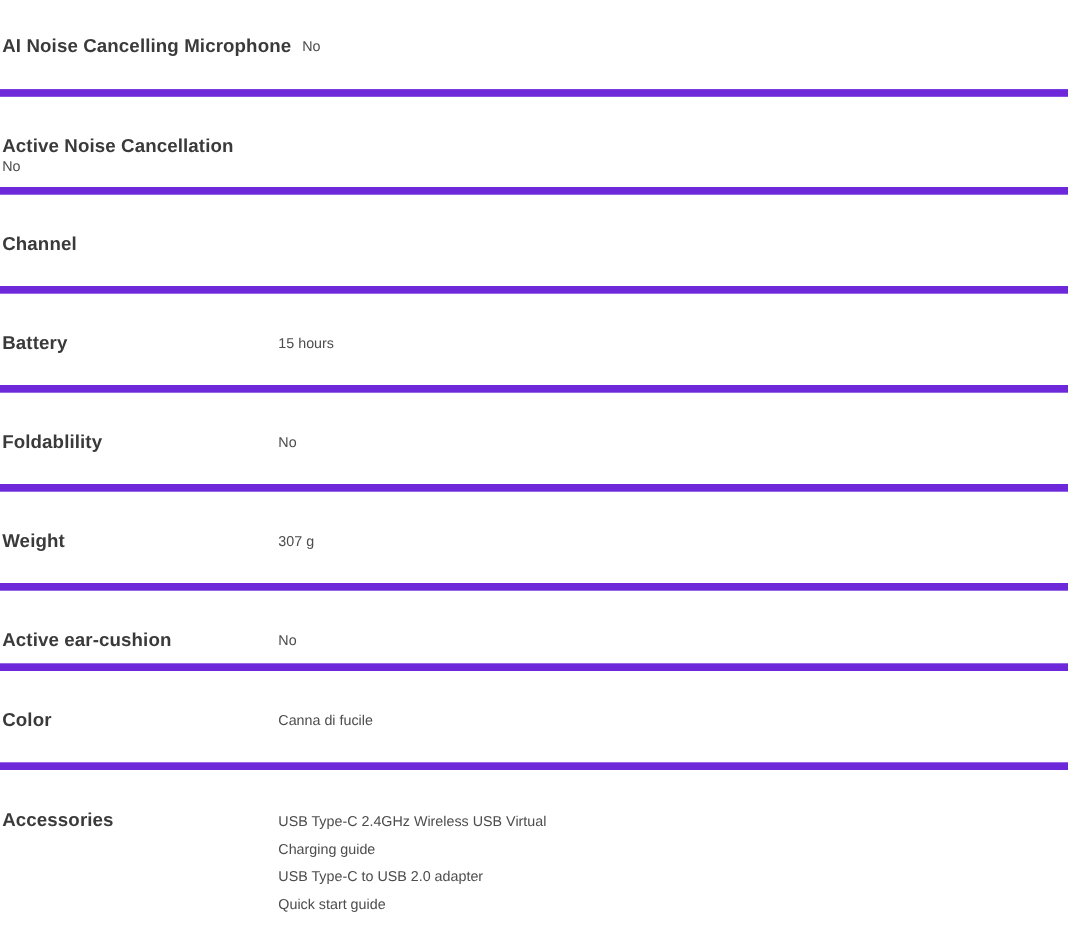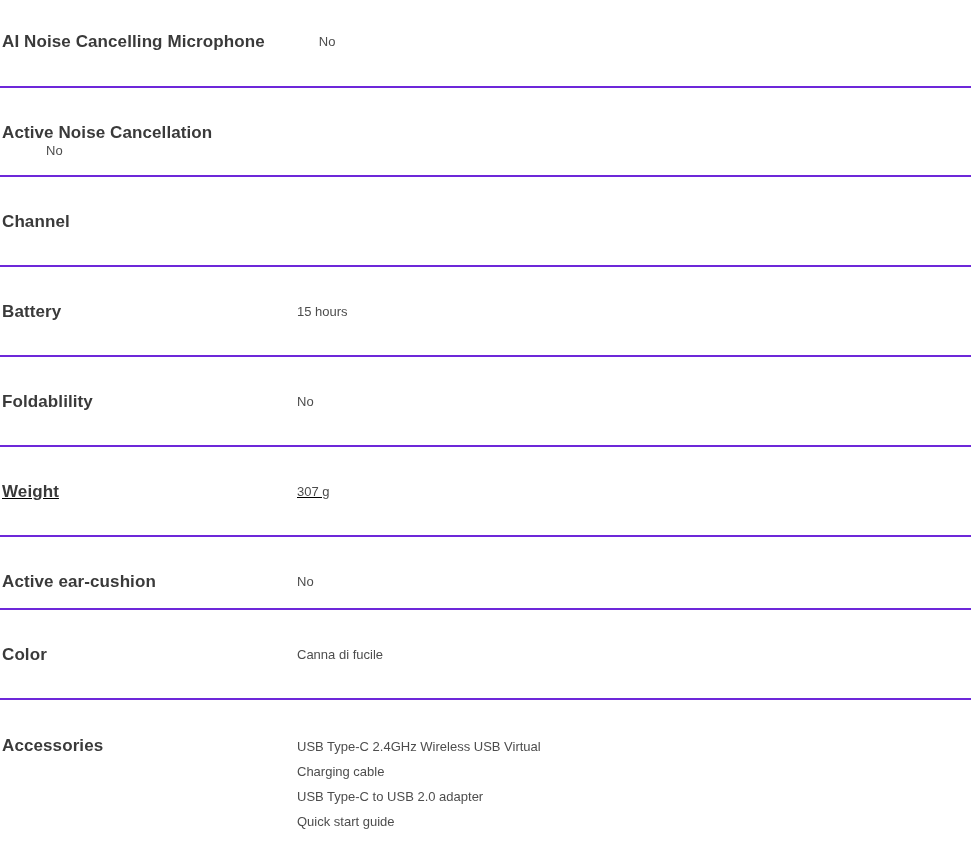--- a/index.html
+++ b/index.html
@@ -14,50 +14,49 @@
     font-family: "Liberation Sans", "DejaVu Sans", sans-serif;
   }
   .spec-table {
     width: 971px;
   }
   .spec-row {
     display: flex;
     align-items: flex-start;
     box-sizing: border-box;
     padding-left: 2px;
-    border-bottom: 2px solid #6d28d9;
+    border-bottom: 7px solid #6d28d9;
   }
   .spec-label {
     flex: 0 0 auto;
     box-sizing: border-box;
     min-width: 251px;
     padding-right: 10px;
     font-size: 17px;
     line-height: 18px;
     font-weight: bold;
     color: #3a3a3a;
     letter-spacing: 0.1px;
   }
   .spec-values {
     flex: 1 1 auto;
     min-width: 0;
-    margin-left: 44px;
   }
   .spec-value {
     font-size: 13px;
     line-height: 18px;
     color: #4d4d4d;
   }
   
   .r1 { height: 88px;  padding-top: 33px; }
   .r2 { height: 89px;  padding-top: 36px; flex-direction: column; }
   .r3 { height: 90px;  padding-top: 36px; }
   .r4 { height: 90px;  padding-top: 36px; }
   .r5 { height: 90px;  padding-top: 36px; }
-  .r6 { height: 90px;  padding-top: 36px; text-decoration: underline; }
+  .r6 { height: 90px;  padding-top: 36px; }
   .r7 { height: 73px;  padding-top: 36px; }
   .r8 { height: 90px;  padding-top: 36px; }
   .r9 { height: 143px; padding-top: 37px; border-bottom: none; }
   .r9 .spec-values { margin-top: -3.5px; }
   .r9 .spec-value  { line-height: 25px; }
 </style>
 </head>
 <body>
 
 <div class="spec-table">
@@ -112,19 +111,19 @@
     <div class="spec-label">Color</div>
     <div class="spec-values">
       <div class="spec-value">Canna di fucile</div>
     </div>
   </div>
 
   <div class="spec-row r9">
     <div class="spec-label">Accessories</div>
     <div class="spec-values">
       <div class="spec-value">USB Type-C 2.4GHz Wireless USB Virtual</div>
-      <div class="spec-value">Charging cable</div>
+      <div class="spec-value">Charging guide</div>
       <div class="spec-value">USB Type-C to USB 2.0 adapter</div>
       <div class="spec-value">Quick start guide</div>
     </div>
   </div>
 
 </div>
 
 </body></html>

